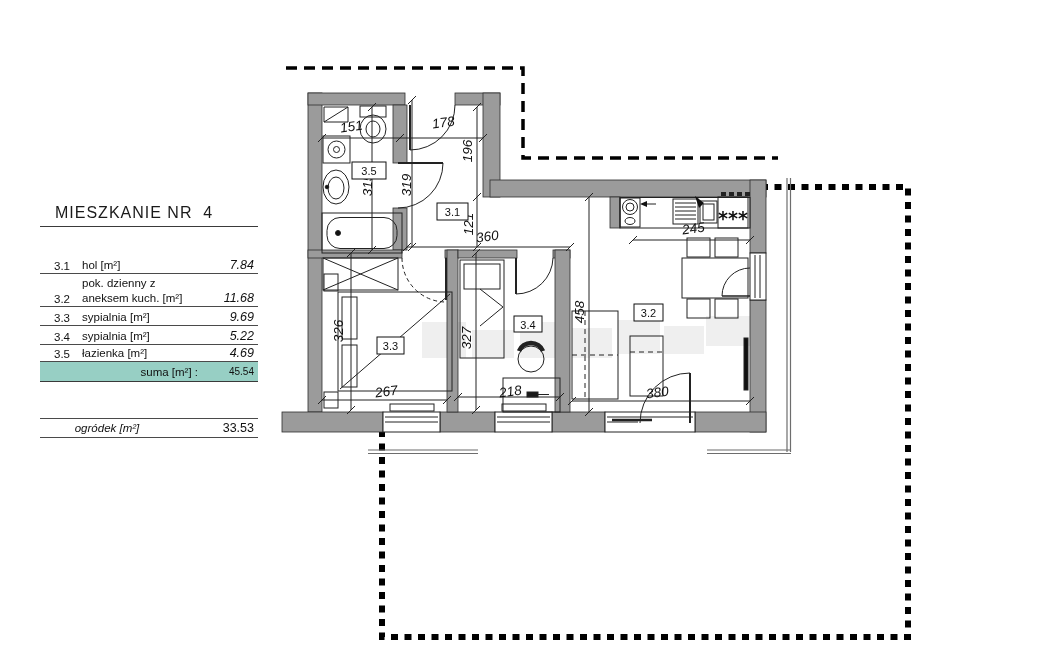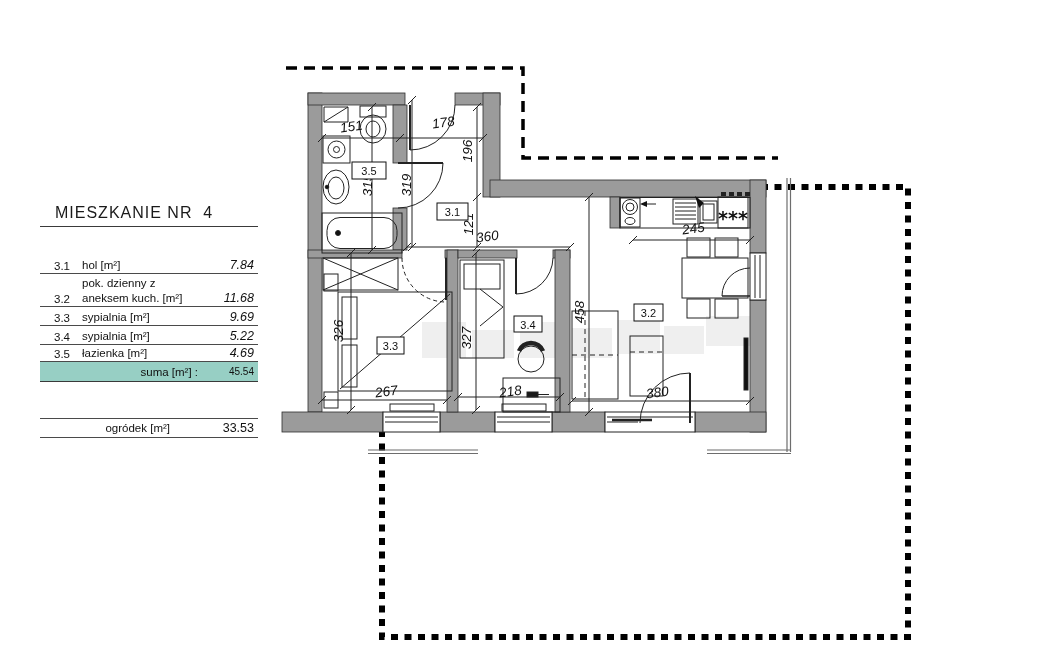--- a/index.html
+++ b/index.html
@@ -16,21 +16,21 @@
   .lrow .lname{flex:1;white-space:pre-line;line-height:1.25;}
   .lrow .lval{width:46px;flex:none;text-align:right;font-size:12.5px;font-style:italic;}
   .r1{height:47px;} .r2{height:33px;} .r3{height:19px;} .r4{height:19px;} .r5{height:17px;}
   .suma-row{display:flex;align-items:center;height:20px;background:#97cfc4;
             border-bottom:1px solid #3a3a3a;font-size:11.5px;padding:0 4px 0 14px;box-sizing:border-box;}
   .suma-row .slabel{flex:1;text-align:right;padding-right:10px;}
   .suma-row .sval{width:46px;text-align:right;font-size:10px;}
   .spacer{height:36px;}
   .garden-row{display:flex;align-items:center;height:20px;border-top:1px solid #4a4a4a;
               border-bottom:1px solid #4a4a4a;font-size:11.5px;padding:0 4px;box-sizing:border-box;}
-  .garden-row .glabel{flex:1;text-align:right;padding-right:38px;}
+  .garden-row .glabel{flex:1;text-align:center;padding-right:38px;font-style:italic;}
   .garden-row .gval{width:46px;text-align:right;font-size:12.5px;}
   
   .dim{font-family:"Liberation Sans",sans-serif;font-style:italic;font-size:13.5px;fill:#111;}
   .roomlbl{font-family:"Liberation Sans",sans-serif;font-size:11px;fill:#111;}
   .burners{font-family:"DejaVu Sans",sans-serif;font-size:19px;font-weight:bold;fill:#111;}
 </style>
 </head>
 <body>
 
 <div class="canvas">

